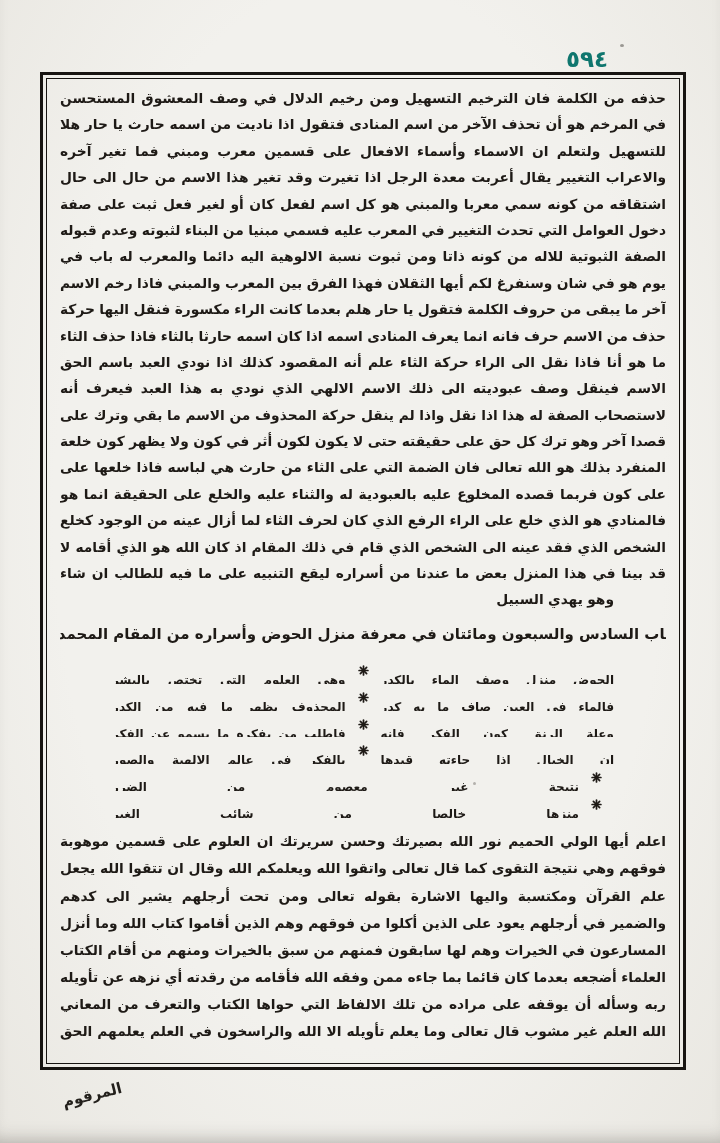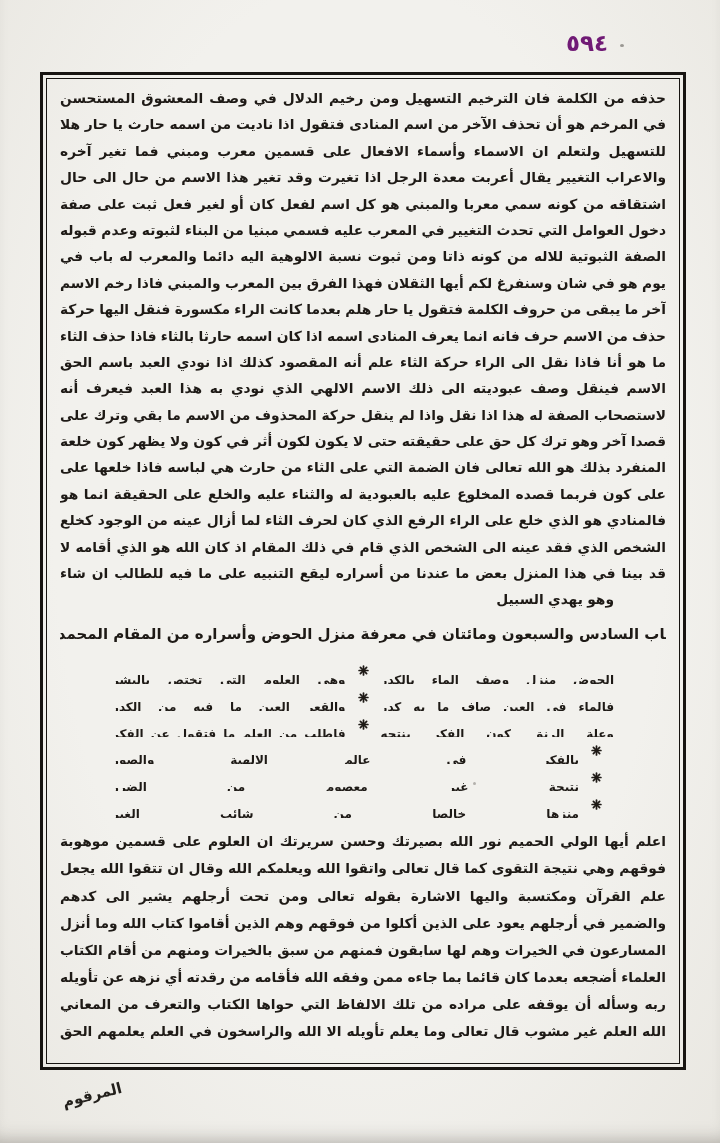--- a/index.html
+++ b/index.html
@@ -8,22 +8,22 @@
     background:#efeeea;
     font-family:"DejaVu Sans", sans-serif;
     position:relative;overflow:hidden;
   }
   .paper{
     position:absolute;inset:0;
     background:radial-gradient(ellipse at 50% 45%, #f2f1ed 60%, #e9e7e1 100%);
     box-shadow:inset 0 -14px 18px -12px rgba(60,55,48,.35);
   }
   .page-number{
-    position:absolute;top:30px;right:112px;
-    font-size:23px;font-weight:bold;color:#701a75;
+    position:absolute;top:46px;right:112px;
+    font-size:23px;font-weight:bold;color:#0f766e;
     letter-spacing:2px;
   }
   .frame{
     position:absolute;left:40px;top:72px;width:646px;height:998px;
     border:3px solid #171411;
     background:transparent;
     box-sizing:border-box;
   }
   .frame::before{
     content:"";position:absolute;inset:3px;
@@ -163,39 +163,40 @@
           <span class="verse-sep">
             <svg width="11" height="11" viewBox="0 0 12 12">
               <g stroke="#1e1a16" stroke-width="1.9" stroke-linecap="round">
                 <line x1="6" y1="1.2" x2="6" y2="10.8"></line>
                 <line x1="1.2" y1="6" x2="10.8" y2="6"></line>
                 <line x1="2.6" y1="2.6" x2="9.4" y2="9.4"></line>
                 <line x1="9.4" y1="2.6" x2="2.6" y2="9.4"></line>
               </g>
             </svg>
           </span>
-          <span class="hemistich">والقعر العين ما فيه من الكدر</span>
-        </div>
-
-        <div class="verse">
-          <span class="hemistich">وعلة الرنق كون الفكر ينتجه</span>
-          <span class="verse-sep">
-            <svg width="11" height="11" viewBox="0 0 12 12">
-              <g stroke="#1e1a16" stroke-width="1.9" stroke-linecap="round">
-                <line x1="6" y1="1.2" x2="6" y2="10.8"></line>
-                <line x1="1.2" y1="6" x2="10.8" y2="6"></line>
-                <line x1="2.6" y1="2.6" x2="9.4" y2="9.4"></line>
-                <line x1="9.4" y1="2.6" x2="2.6" y2="9.4"></line>
-              </g>
-            </svg>
-          </span>
-          <span class="hemistich">فاطلب من العلم ما فتقول عن الفكر</span>
-        </div>
-
-        <div class="verse">
+          <span class="hemistich">المحذوف يظهر ما فيه من الكدر</span>
+        </div>
+
+        <div class="verse">
+          <span class="hemistich">وعلة الرنق كون الفكر فانه</span>
+          <span class="verse-sep">
+            <svg width="11" height="11" viewBox="0 0 12 12">
+              <g stroke="#1e1a16" stroke-width="1.9" stroke-linecap="round">
+                <line x1="6" y1="1.2" x2="6" y2="10.8"></line>
+                <line x1="1.2" y1="6" x2="10.8" y2="6"></line>
+                <line x1="2.6" y1="2.6" x2="9.4" y2="9.4"></line>
+                <line x1="9.4" y1="2.6" x2="2.6" y2="9.4"></line>
+              </g>
+            </svg>
+          </span>
+          <span class="hemistich">فاطلب من بفكره ما يسمو عن الفكر</span>
+        </div>
+
+        <div class="verse">
+          <span class="hemistich">ان الخيال اذا جاءته قيدها</span>
           <span class="verse-sep">
             <svg width="11" height="11" viewBox="0 0 12 12">
               <g stroke="#1e1a16" stroke-width="1.9" stroke-linecap="round">
                 <line x1="6" y1="1.2" x2="6" y2="10.8"></line>
                 <line x1="1.2" y1="6" x2="10.8" y2="6"></line>
                 <line x1="2.6" y1="2.6" x2="9.4" y2="9.4"></line>
                 <line x1="9.4" y1="2.6" x2="2.6" y2="9.4"></line>
               </g>
             </svg>
           </span>

